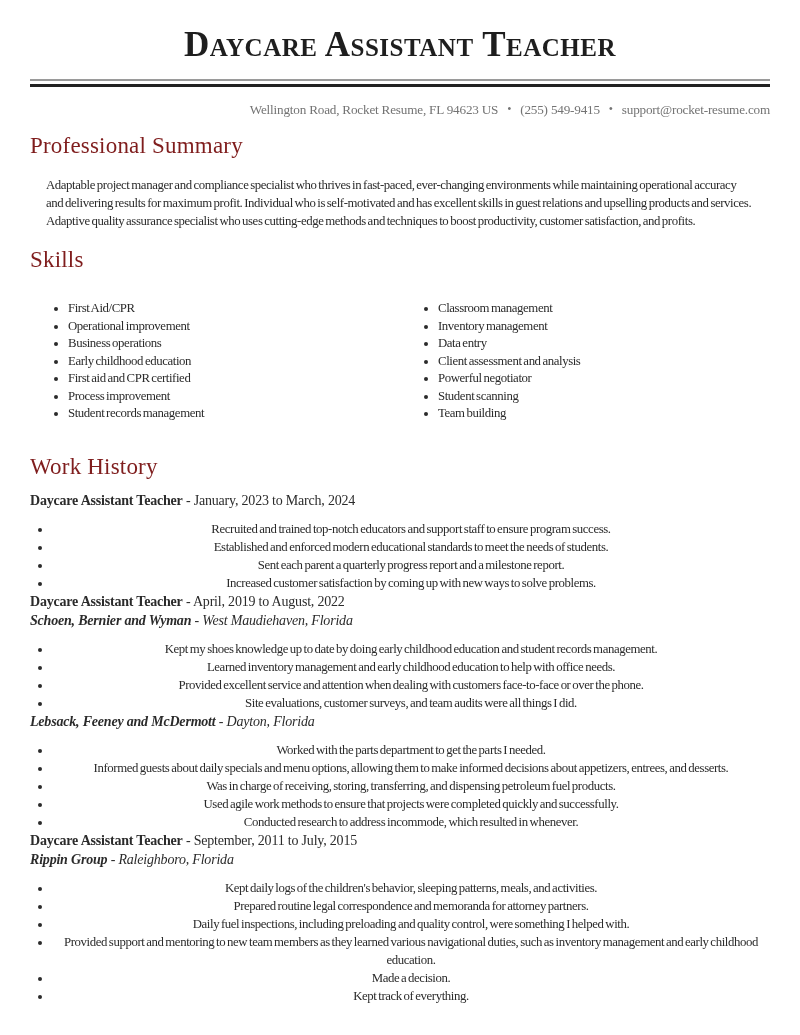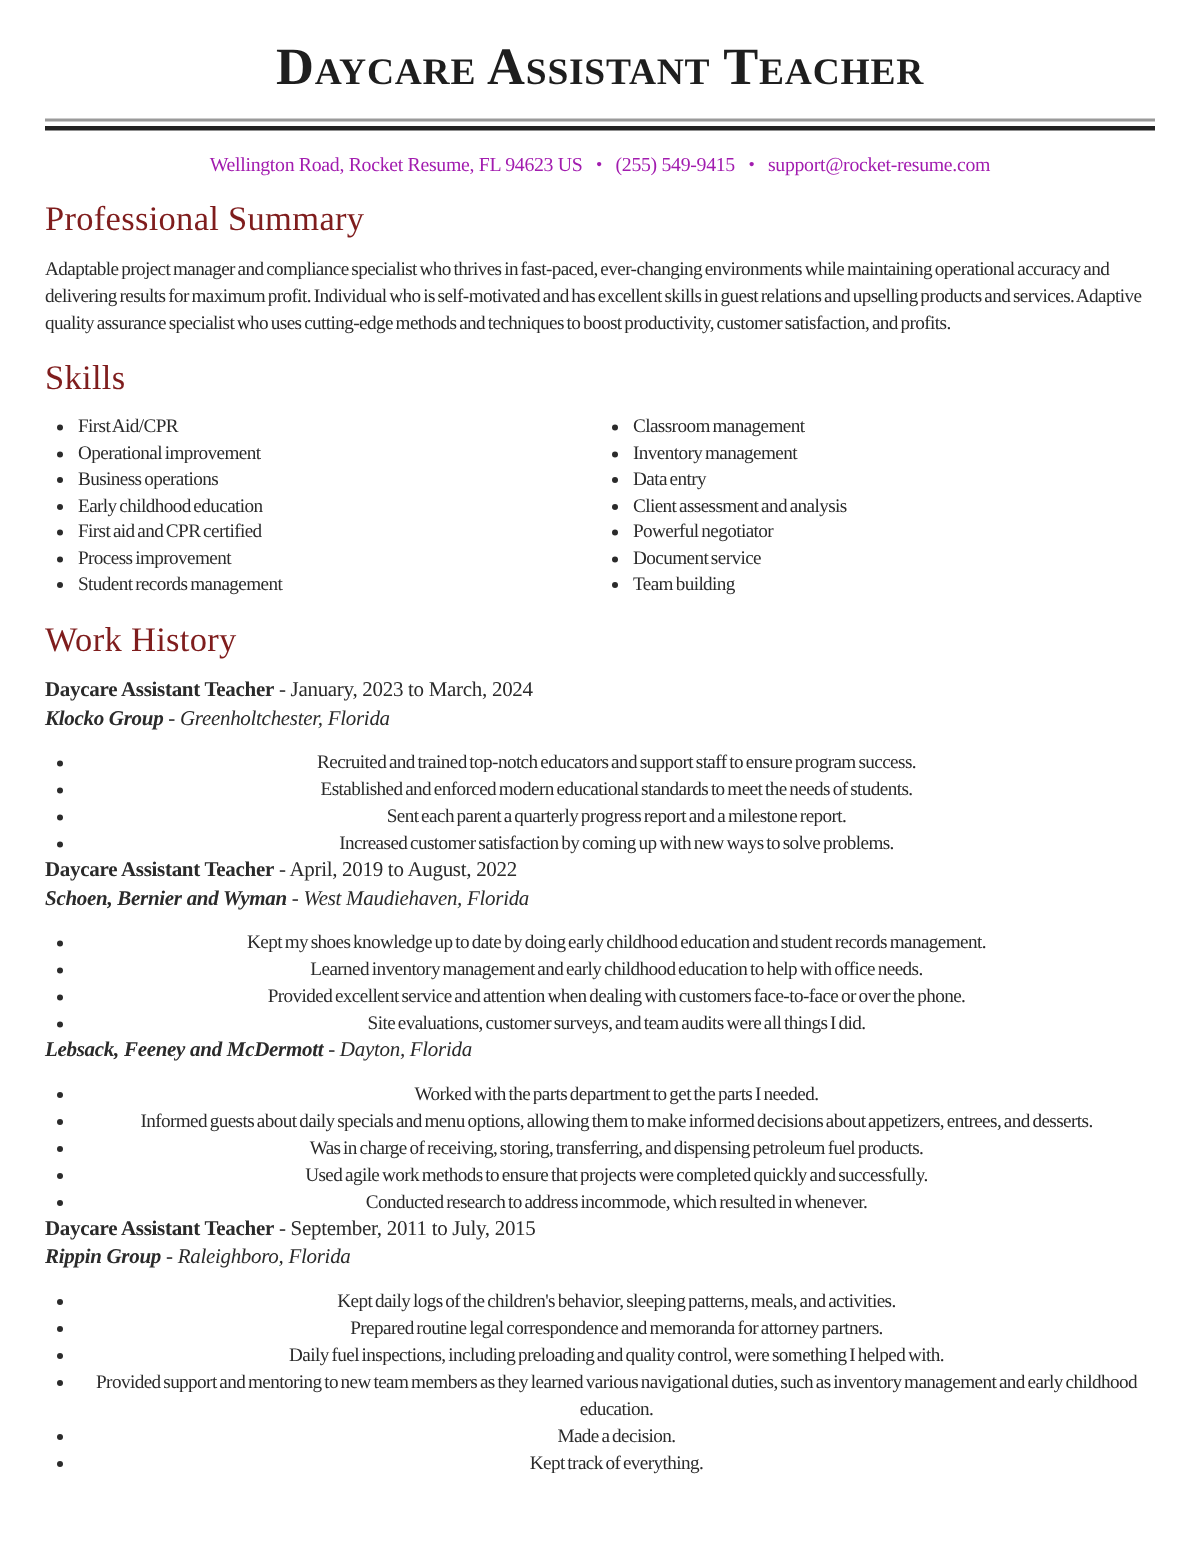--- a/index.html
+++ b/index.html
@@ -22,51 +22,51 @@
     line-height: 40px;
     color: #1e1e1e;
     letter-spacing: 0.5px;
   }
   .rule-wrap { margin-top: 14px; }
   .rule-light { height: 2px; background: #9a9a9a; }
   .rule-dark  { height: 3px; background: #222222; margin-top: 3px; }
 
   .contact {
     margin-top: 15px;
-    text-align: center;
+    text-align: right;
     font-size: 13.2px;
     letter-spacing: -0.2px;
-    color: #a21caf;
+    color: #737373;
   }
   .contact .sep { display: inline-block; margin: 0 9px; font-size: 12px; position: relative; top: -1px; }
 
   
   h2 {
     font-weight: 400;
     font-size: 23px;
     line-height: 28px;
     color: #7f1d1d;
     margin: 14px 0 10px 0;
     letter-spacing: 0.2px;
   }
 
   
   .body-text, .bullets li, .skills-cols li {
     font-size: 12.8px;
     letter-spacing: -0.4px;
     word-spacing: -1px;
     color: #2b2b2b;
   }
-  .body-text { line-height: 18px; margin: 0; }
+  .body-text { line-height: 18px; margin: 16px; }
 
   
   .skills-cols { display: flex; }
   .skills-cols ul {
     width: 50%;
-    margin: 0;
+    margin: 16px;
     padding: 0 0 0 22px;
     list-style: disc;
   }
   .skills-cols li { line-height: 17.5px; }
 
   
   .job { }
   .job-title-line, .job-company-line {
     font-size: 14px;
     line-height: 19px;
@@ -114,37 +114,33 @@
         <li>First aid and CPR certified</li>
         <li>Process improvement</li>
         <li>Student records management</li>
       </ul>
       <ul>
         <li>Classroom management</li>
         <li>Inventory management</li>
         <li>Data entry</li>
         <li>Client assessment and analysis</li>
         <li>Powerful negotiator</li>
-        <li>Document service</li>
+        <li>Student scanning</li>
         <li>Team building</li>
       </ul>
     </div>
   </section>
 
   <section>
     <h2>Work History</h2>
 
     <div class="job">
       <div class="job-title-line">
         <span class="job-title">Daycare Assistant Teacher</span>
         <span class="job-dates">- January, 2023 to March, 2024</span>
-      </div>
-      <div class="job-company-line">
-        <span class="job-company">Klocko Group</span>
-        <span class="job-location">- Greenholtchester, Florida</span>
       </div>
       <ul class="bullets">
         <li>Recruited and trained top-notch educators and support staff to ensure program success.</li>
         <li>Established and enforced modern educational standards to meet the needs of students.</li>
         <li>Sent each parent a quarterly progress report and a milestone report.</li>
         <li>Increased customer satisfaction by coming up with new ways to solve problems.</li>
       </ul>
     </div>
 
     <div class="job">

